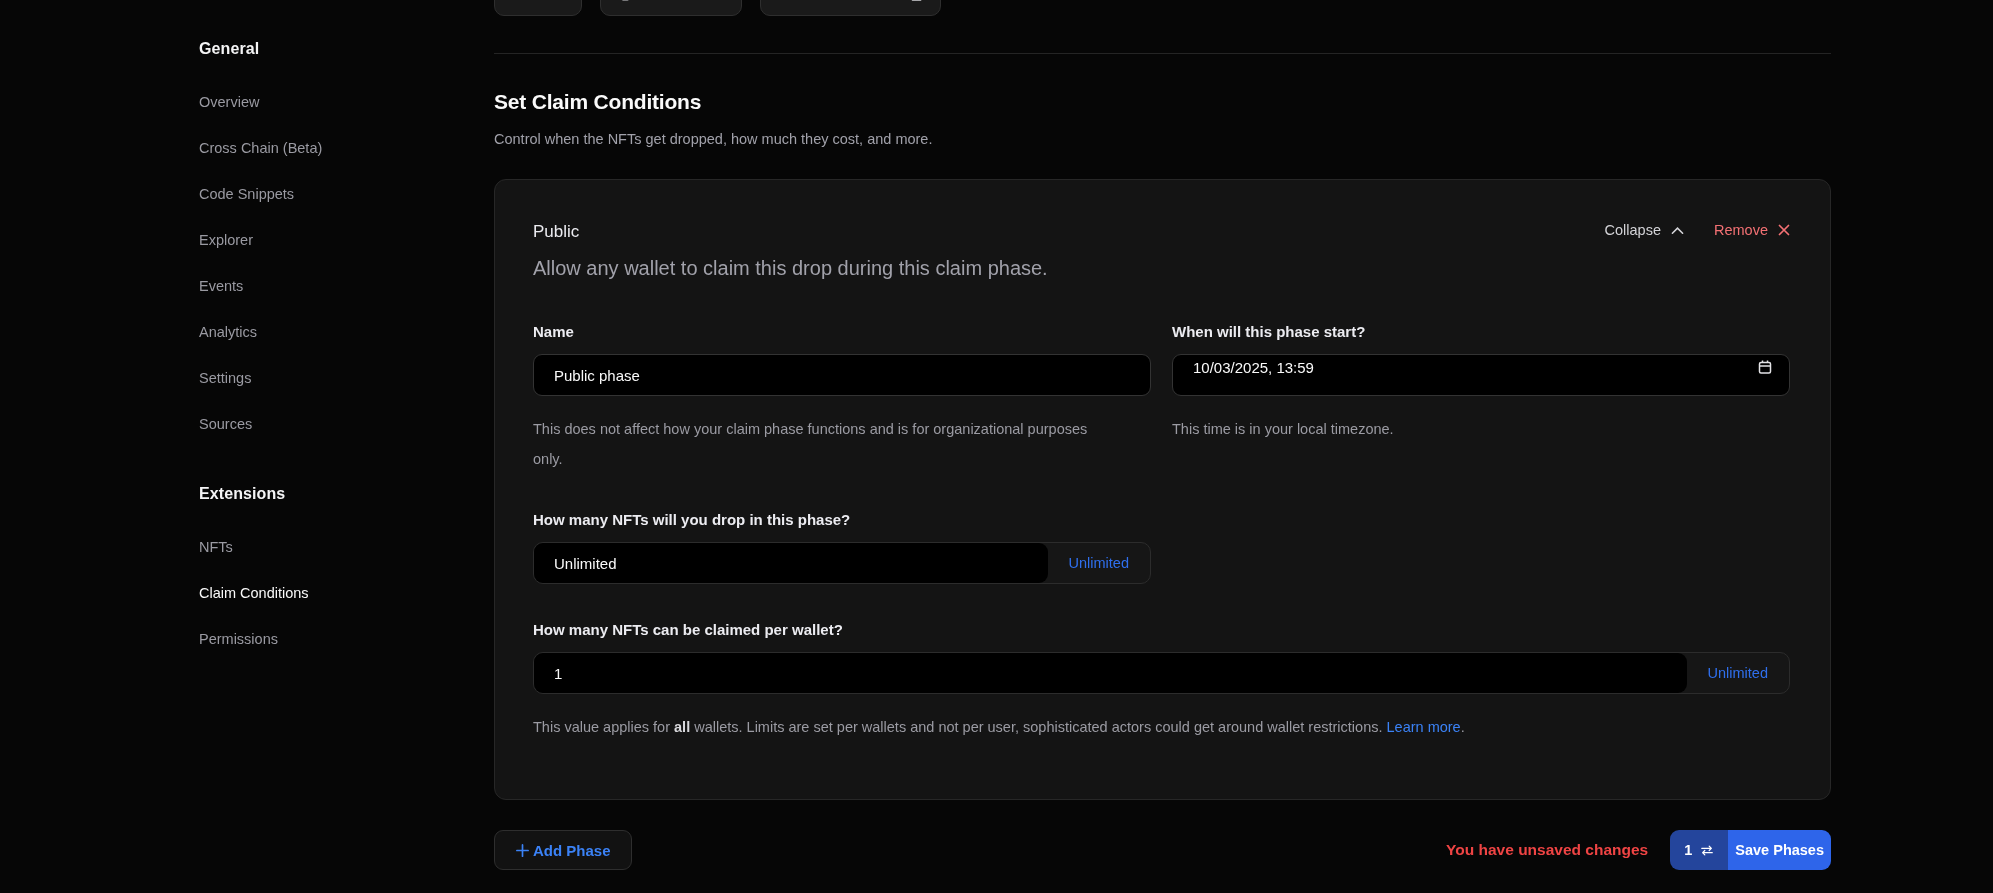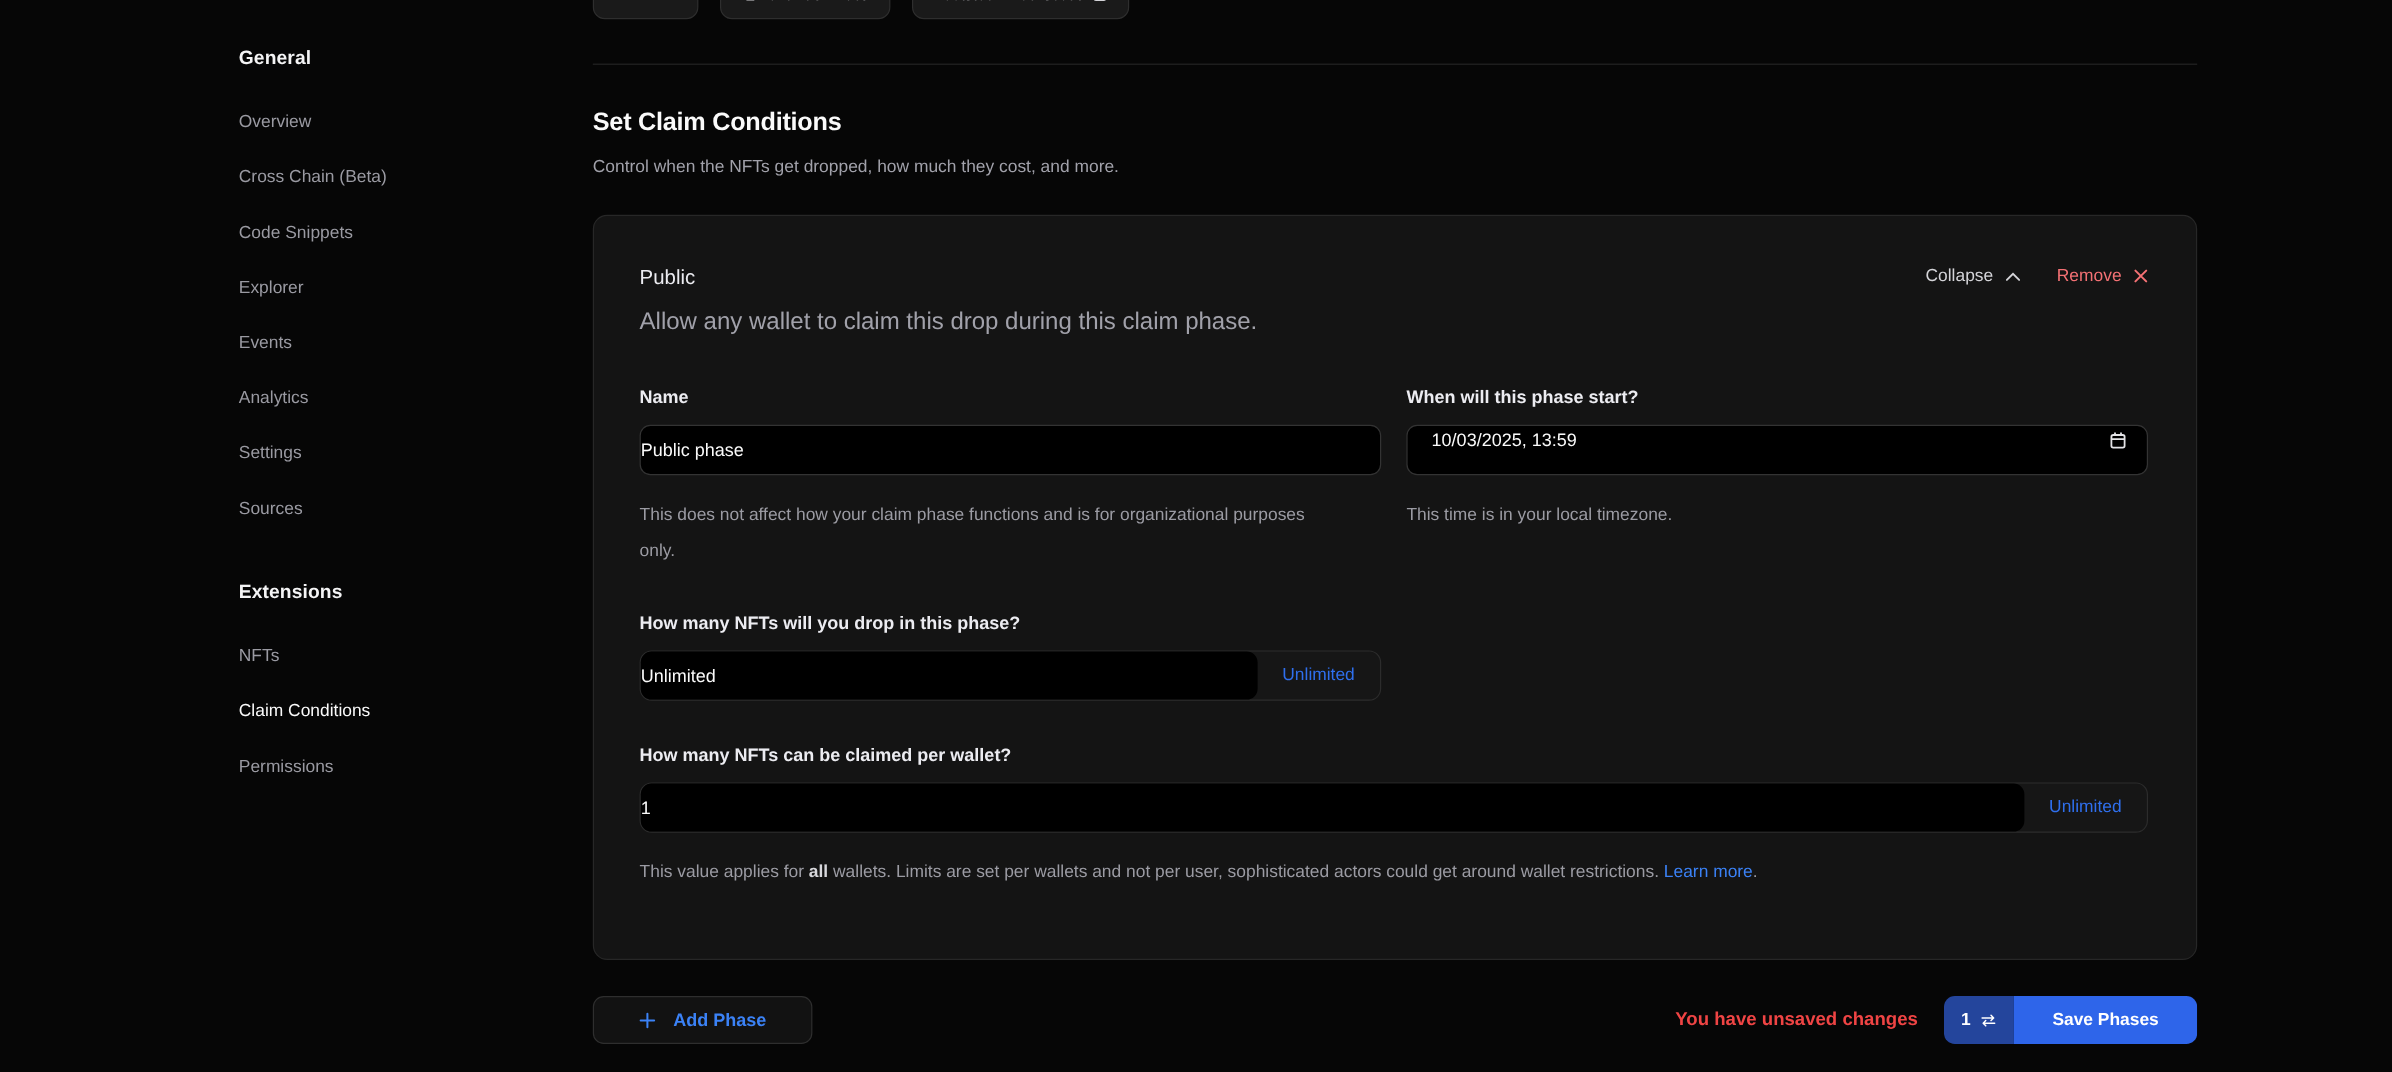--- a/index.html
+++ b/index.html
@@ -51,21 +51,21 @@
 
   .form-grid { margin-top:44px; display:grid; grid-template-columns:1fr 1fr; column-gap:21px; row-gap:36px; }
   .span-2 { grid-column:1 / -1; }
   .field-label { display:block; font-size:15px; font-weight:700; color:#ececf1; line-height:20px; margin-bottom:12px; }
   .helper { margin-top:18px; font-size:14.5px; color:#9b9ba3; line-height:30px; }
   .helper b { color:#d8d8dc; }
   .helper .link { color:#3b82f6; cursor:pointer; }
 
   .text-input {
     width:100%; height:42px; background:#000; border:1px solid #333;
-    border-radius:9px; color:#fafafa; font-size:15px; padding:0 0;
+    border-radius:9px; color:#fafafa; font-size:15px; padding:0 20px;
     font-family:inherit; outline:none;
   }
   .fake-input {
     height:42px; background:#000; border:1px solid #333; border-radius:9px;
     display:flex; align-items:center; justify-content:space-between;
     padding:0 16px 16px 20px; font-size:15px; color:#fafafa; cursor:pointer;
   }
   .input-group {
     display:flex; align-items:stretch; height:42px;
     background:#161616; border:1px solid #2c2c2c; border-radius:10px;
@@ -81,34 +81,34 @@
     width:389px; height:42px; background:#161616; border:1px solid #2c2c2c; border-radius:10px;
     display:flex; align-items:center; justify-content:space-between;
     padding:0 20px 0 22px; font-size:15px; color:#e7e7ea; cursor:pointer;
   }
   .helper-narrow { max-width:575px; }
   .helper-wide { max-width:1150px; }
 
   
   .footer-row { position:absolute; top:830px; left:0; width:1337px; display:flex; justify-content:space-between; align-items:center; }
   .add-phase-btn {
-    height:40px; padding:0 37px; display:flex; align-items:center; gap:14px;
+    height:40px; padding:0 20px; display:flex; align-items:center; gap:3px;
     background:#121212; border:1px solid #2e2e2e; border-radius:9px;
     color:#3b82f6; font-size:15px; font-weight:600; cursor:pointer; font-family:inherit;
   }
   .footer-right { display:flex; align-items:center; gap:22px; }
   .unsaved { color:#ef4444; font-size:15.5px; font-weight:700; }
   .split-btn { display:flex; height:40px; border-radius:9px; overflow:hidden; cursor:pointer; }
   .split-count {
     background:#24459c; color:#fff; display:flex; align-items:center; gap:8px;
     padding:0 14px; font-size:14.5px; font-weight:600;
   }
   .split-save {
     background:#2e65ea; color:#fff; display:flex; align-items:center;
-    padding:0 32px; font-size:14.5px; font-weight:600; border:none; font-family:inherit;
+    padding:0 7px; font-size:14.5px; font-weight:600; border:none; font-family:inherit;
   }
 </style>
 </head>
 <body>
 
 <nav class="sidebar">
   <div class="nav-section">
     <div class="nav-title">General</div>
     <ul class="nav-list">
       <li class="nav-item">Overview</li>

